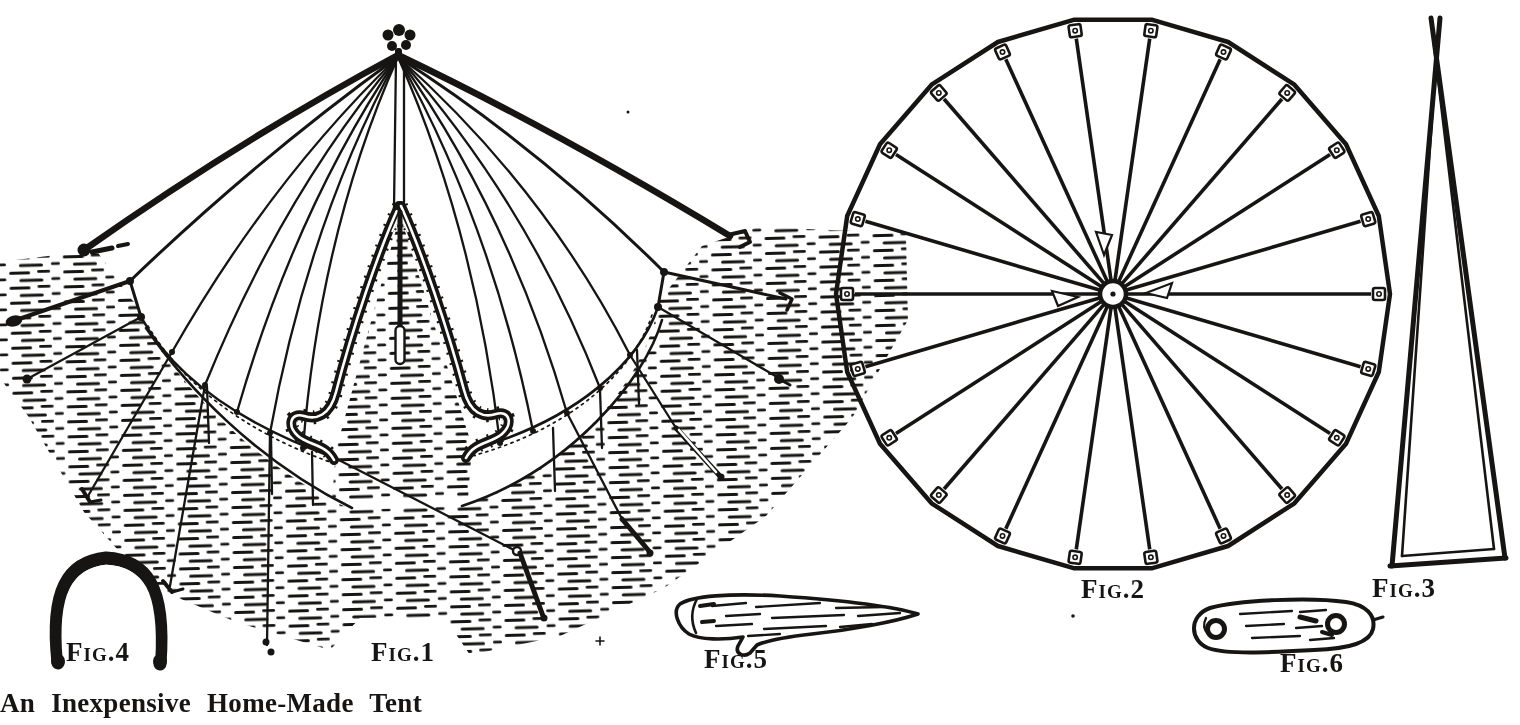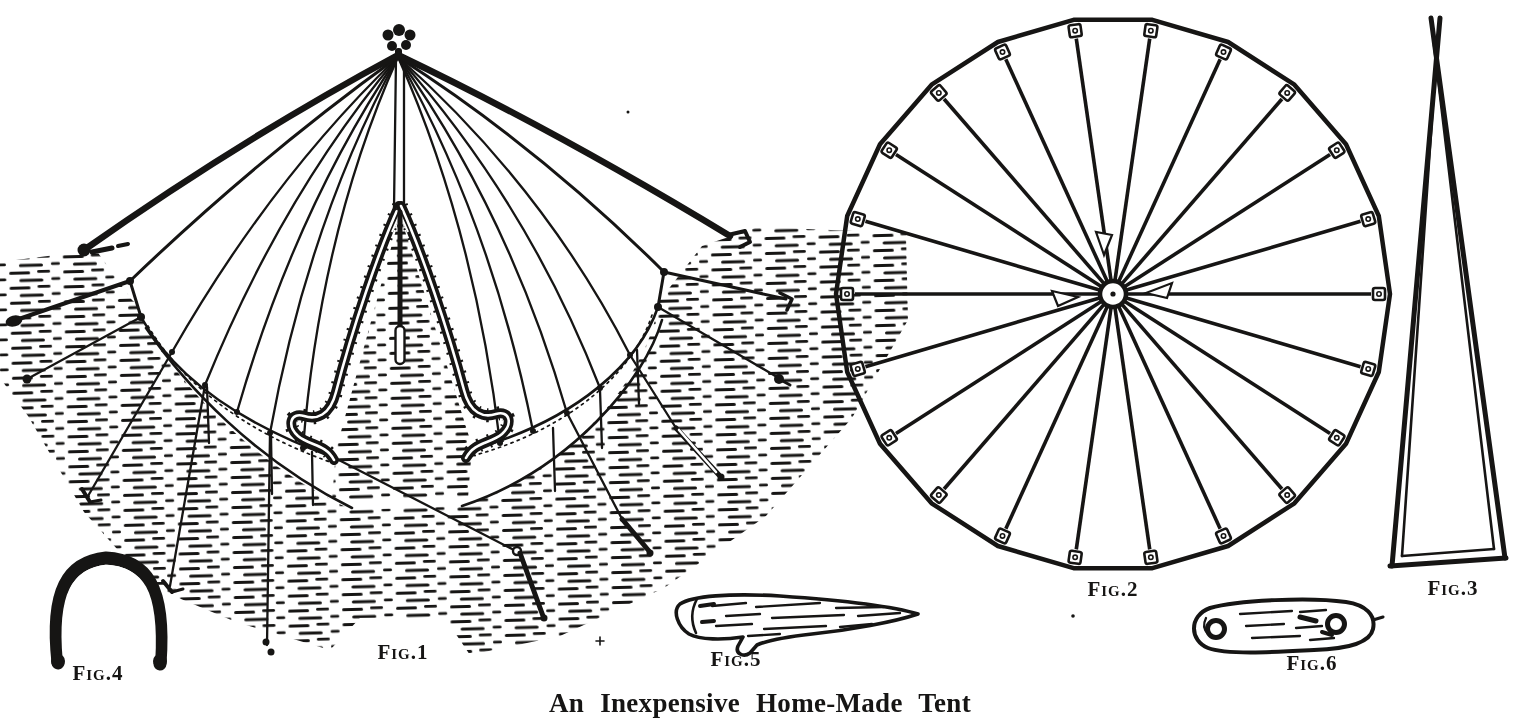--- a/index.html
+++ b/index.html
@@ -10,22 +10,22 @@
   .fill-ink{fill:#161514;stroke:none;}
   .paper{fill:#ffffff;stroke:none;}
   .w1{stroke-width:1.6}.w2{stroke-width:2.3}.w25{stroke-width:2.6}.w3{stroke-width:3}
   .w36{stroke-width:3.6}.w4{stroke-width:4}.w5{stroke-width:5}
   .w65{stroke-width:6.5}
   .white-core{stroke:#ffffff;fill:none;stroke-width:2.6;stroke-linecap:round;}
   .band{stroke:#161514;fill:none;stroke-width:10;stroke-linecap:round;}
   .band-ticks{stroke:#161514;fill:none;stroke-width:14;stroke-dasharray:2 9;stroke-linecap:butt;}
   .stitch{stroke:#161514;fill:none;stroke-width:1.7;stroke-dasharray:2.2 4.5;stroke-linecap:round;}
   .fig-label{position:absolute;transform:translate(-50%,-50%);color:#161514;
-     font-weight:bold;font-variant:small-caps;font-size:21px;letter-spacing:1px;white-space:nowrap;}
-  #caption{position:absolute;left:0;right:0;top:688px;text-align:center;color:#161514;
+     font-weight:bold;font-variant:small-caps;font-size:27px;letter-spacing:1px;white-space:nowrap;}
+  #caption{position:absolute;left:0;right:0;top:688px;color:#161514;
      font-weight:bold;font-size:27px;word-spacing:9px;letter-spacing:0.3px;}
 </style>
 </head>
 <body>
 
 <div id="plate">
 
 <svg id="art" width="1520" height="725" viewBox="0 0 1520 725" xmlns="http://www.w3.org/2000/svg">
   <defs>
     <pattern id="gpat" width="54" height="15" patternUnits="userSpaceOnUse" patternTransform="rotate(-1.5)">
@@ -299,19 +299,19 @@
           <path d="M1310,640 L1334,638"></path>
       <path d="M1206,618 C1203,624 1204,630 1208,634"></path>
     </g>
     <path class="ink w5" d="M1300,617 L1316,621"></path>
         <path class="ink w4" d="M1322,632 L1332,635"></path>
   </g>
 </svg>
 
   <div class="fig-label" style="left:403px;top:652px">Fig.1</div>
   <div class="fig-label" style="left:1113px;top:589px">Fig.2</div>
-  <div class="fig-label" style="left:1453px;top:588px">Fig.3</div>
-  <div class="fig-label" style="left:98px;top:673px">Fig.4</div>
+  <div class="fig-label" style="left:1404px;top:588px">Fig.3</div>
+  <div class="fig-label" style="left:98px;top:652px">Fig.4</div>
   <div class="fig-label" style="left:736px;top:659px">Fig.5</div>
   <div class="fig-label" style="left:1312px;top:663px">Fig.6</div>
 
   <div id="caption">An Inexpensive Home-Made Tent</div>
 </div>
 
 </body></html>

